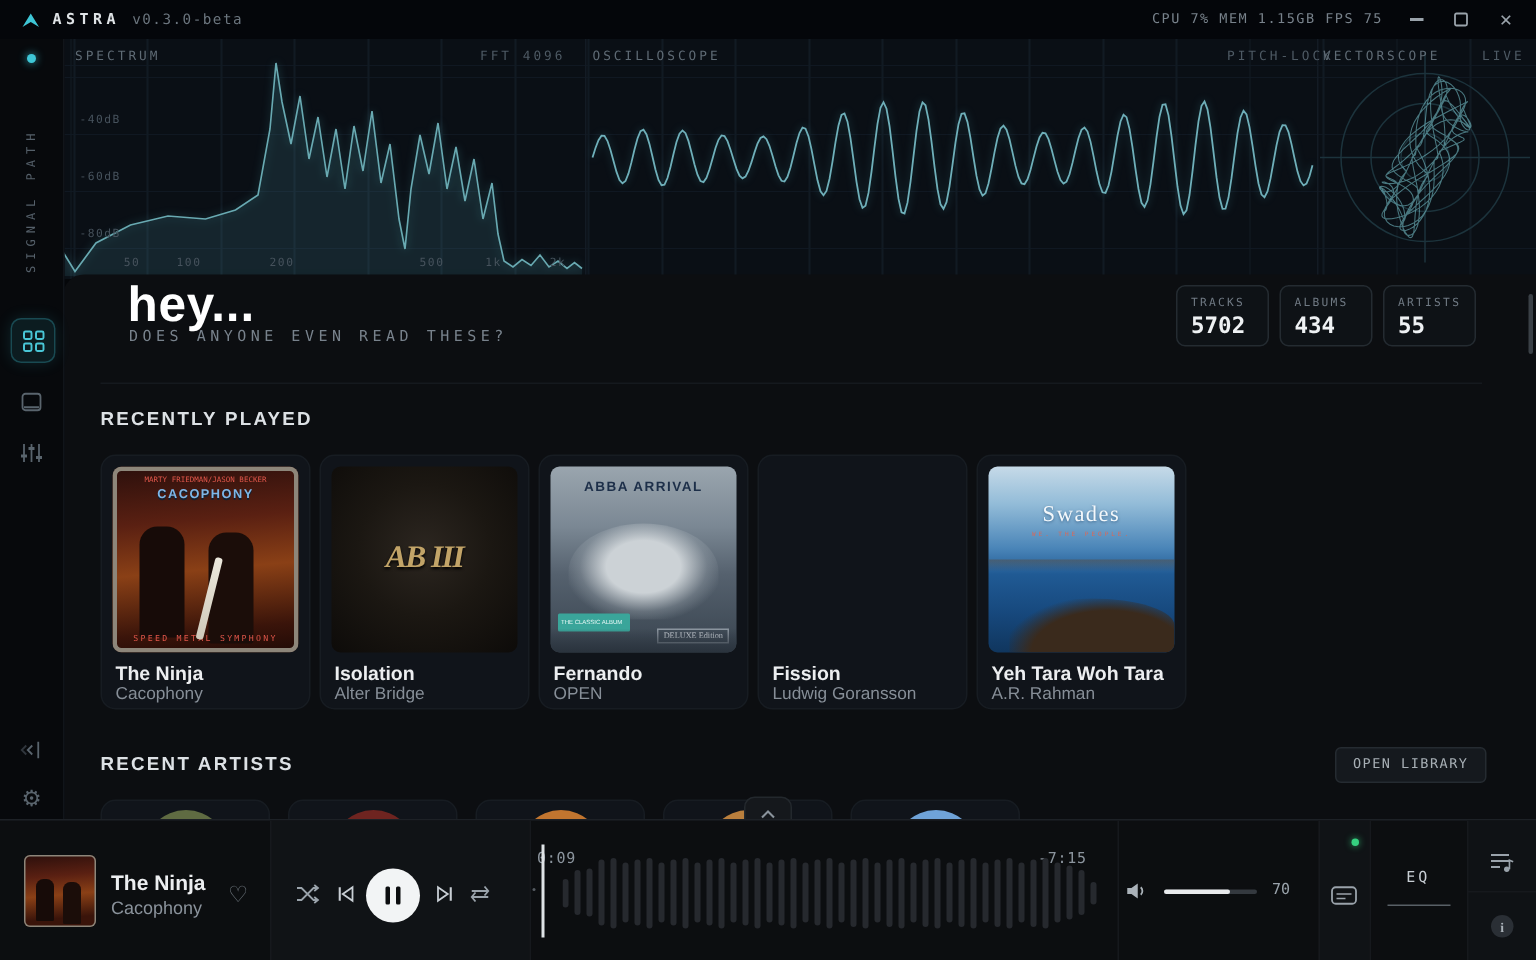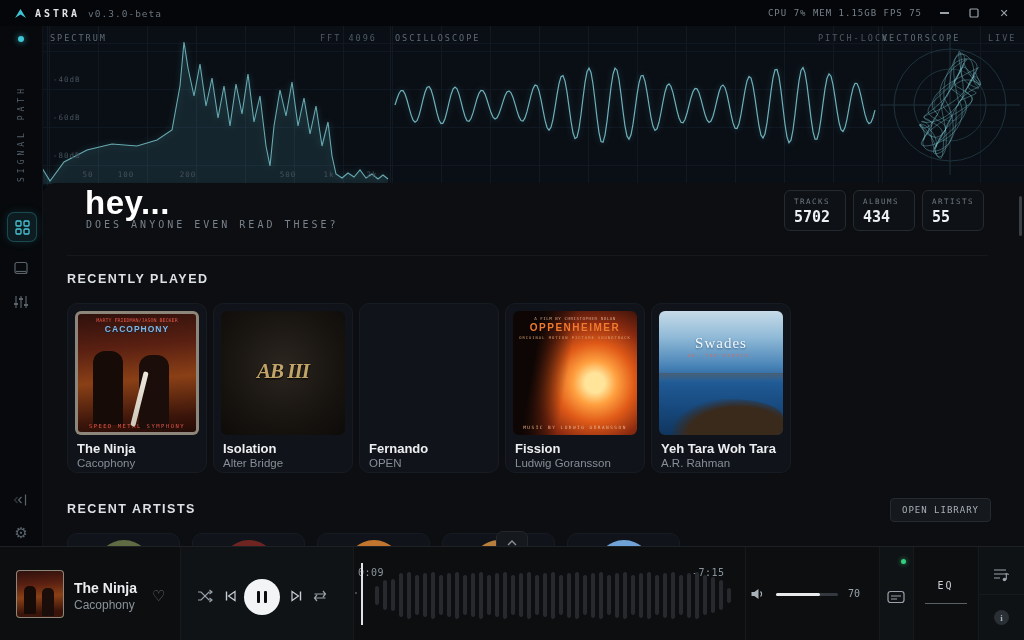--- a/index.html
+++ b/index.html
@@ -277,30 +277,29 @@
       <div class="al-artist">Cacophony</div>
     </div>
     <div class="album-card" style="left:171px;">
       <div class="cover cover-2">
         <span class="cv-mid">AB III</span>
       </div>
       <div class="al-title">Isolation</div>
       <div class="al-artist">Alter Bridge</div>
     </div>
     <div class="album-card" style="left:317px;">
+      <div class="cover cover-3">
+        <span class="cv-top">ABBA ARRIVAL</span>
+        <span class="cv-sub">THE CLASSIC ALBUM</span>
+        <span class="cv-bottom">DELUXE Edition</span>
+      </div>
       <div class="al-title">Fernando</div>
       <div class="al-artist">OPEN</div>
     </div>
     <div class="album-card" style="left:463px;">
-      <div class="cover cover-4">
-        <span class="cv-top">A FILM BY CHRISTOPHER NOLAN</span>
-        <span class="cv-mid">OPPENHEIMER</span>
-        <span class="cv-sub">ORIGINAL MOTION PICTURE SOUNDTRACK</span>
-        <span class="cv-bottom">MUSIC BY LUDWIG GÖRANSSON</span>
-      </div>
       <div class="al-title">Fission</div>
       <div class="al-artist">Ludwig Goransson</div>
     </div>
     <div class="album-card" style="left:609px;">
       <div class="cover cover-5">
         <span class="cv-mid">Swades</span>
         <span class="cv-sub">WE. THE PEOPLE.</span>
       </div>
       <div class="al-title">Yeh Tara Woh Tara</div>
       <div class="al-artist">A.R. Rahman</div>

